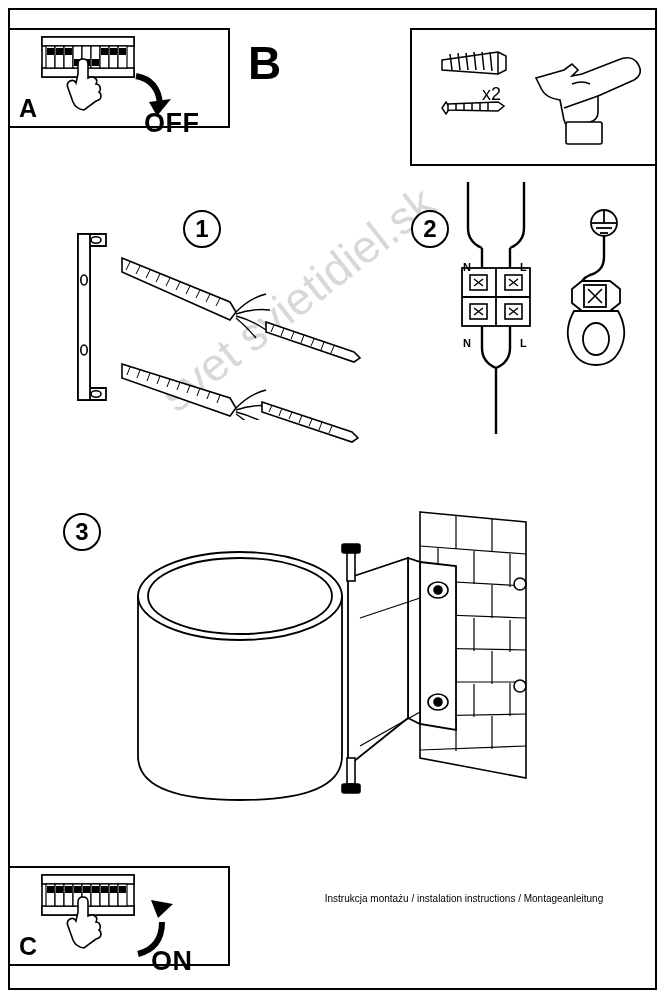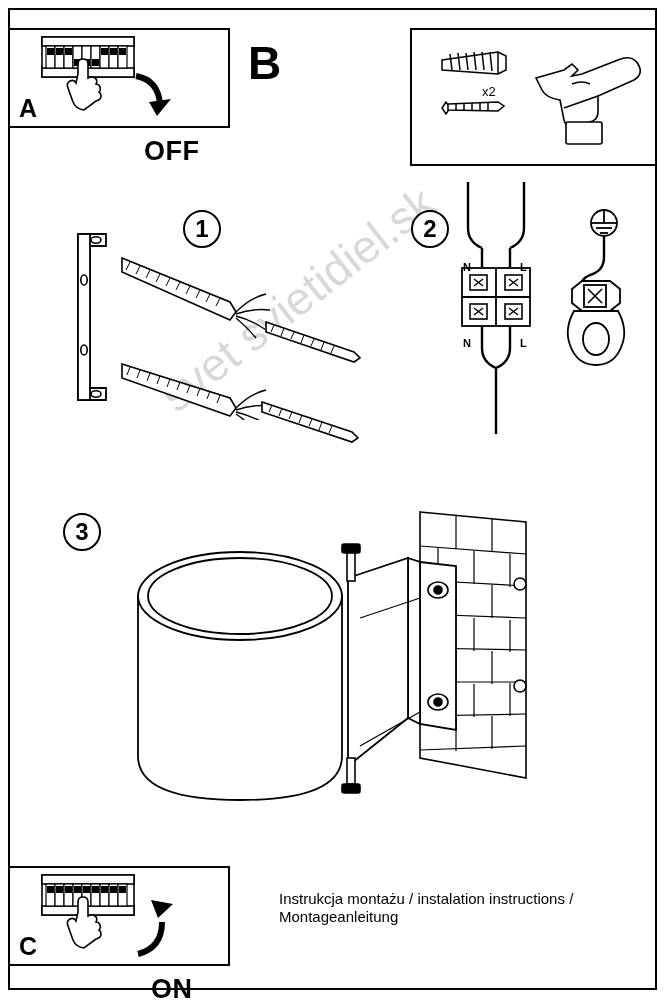--- a/index.html
+++ b/index.html
@@ -54,21 +54,20 @@
     font-weight: 700;
     color: #000;
     line-height: 1;
   }
   .word {
     position: absolute;
     font-size: 27px;
     font-weight: 700;
     letter-spacing: 0.5px;
     color: #000;
-    margin-top: 28px;
   }
   .step-num {
     position: absolute;
     width: 38px;
     height: 38px;
     border: 2px solid #000;
     border-radius: 50%;
     box-sizing: border-box;
     text-align: center;
     line-height: 34px;
@@ -78,32 +77,33 @@
     background: #fff;
   }
   .label-tiny {
     position: absolute;
     font-size: 11px;
     font-weight: 700;
     color: #000;
   }
   .x2-label {
     position: absolute;
-    font-size: 13px;
+    font-size: 18px;
     font-weight: 400;
     color: #000;
   }
   .footer-text {
     position: absolute;
     left: 279px;
     top: 890px;
     width: 370px;
-    font-size: 15px;
+    font-size: 10px;
     line-height: 18px;
     color: #000;
+    text-align: center;
   }
   .watermark {
     position: absolute;
     left: 150px;
     top: 380px;
     width: 420px;
     font-size: 46px;
     color: #d8d8d8;
     font-weight: 400;
     transform: rotate(-38deg);

